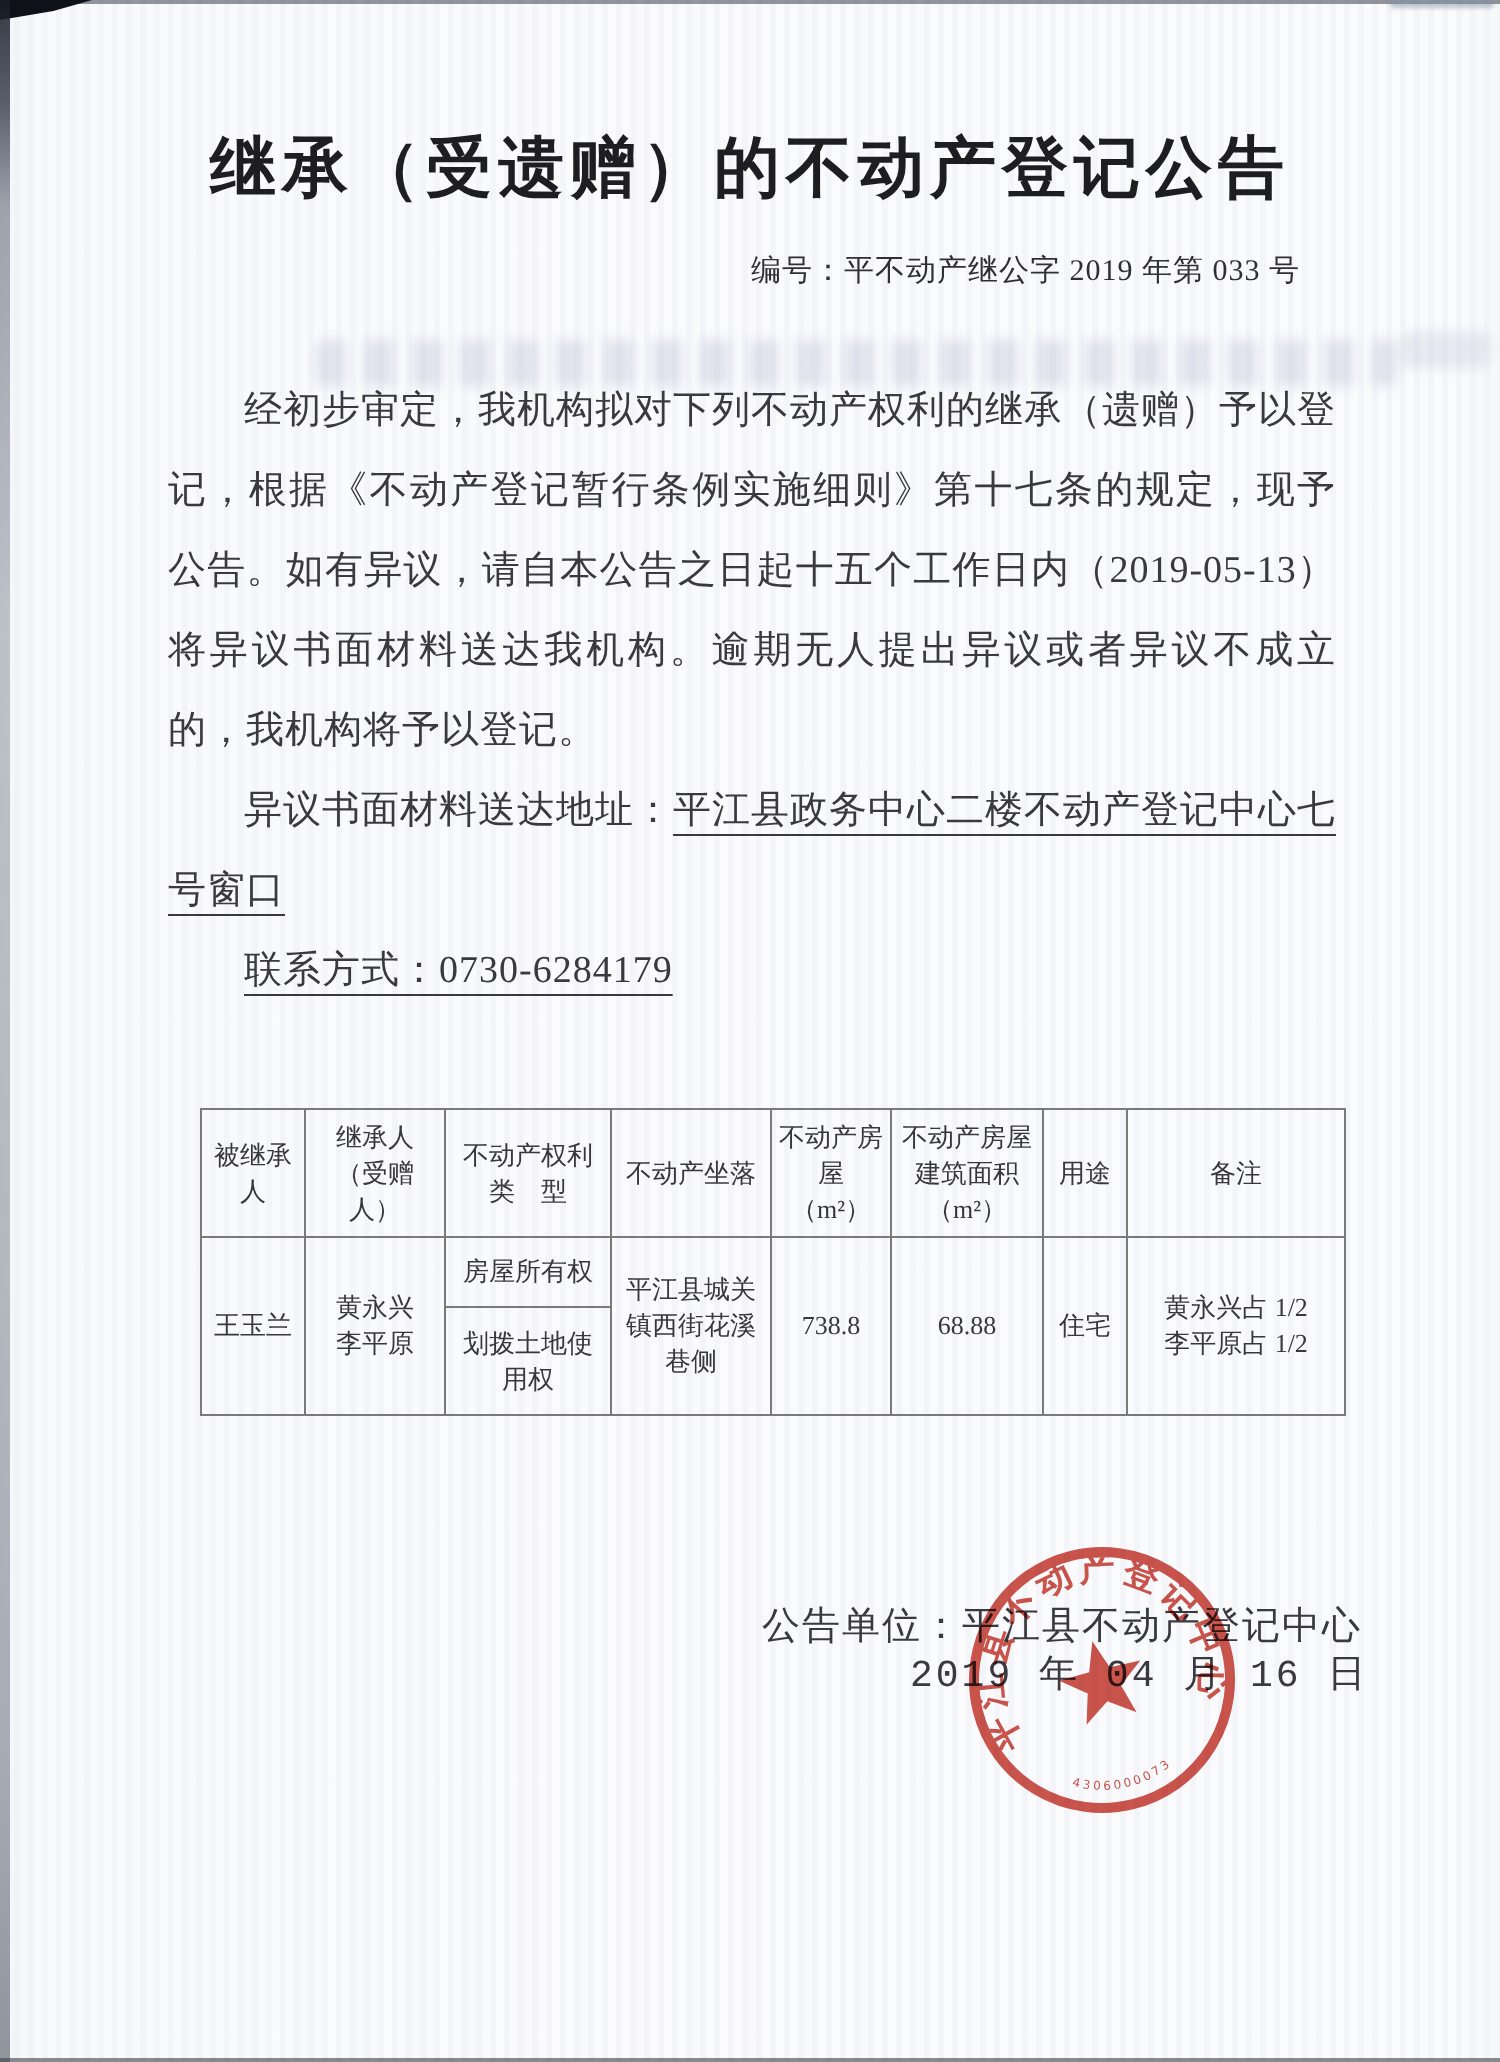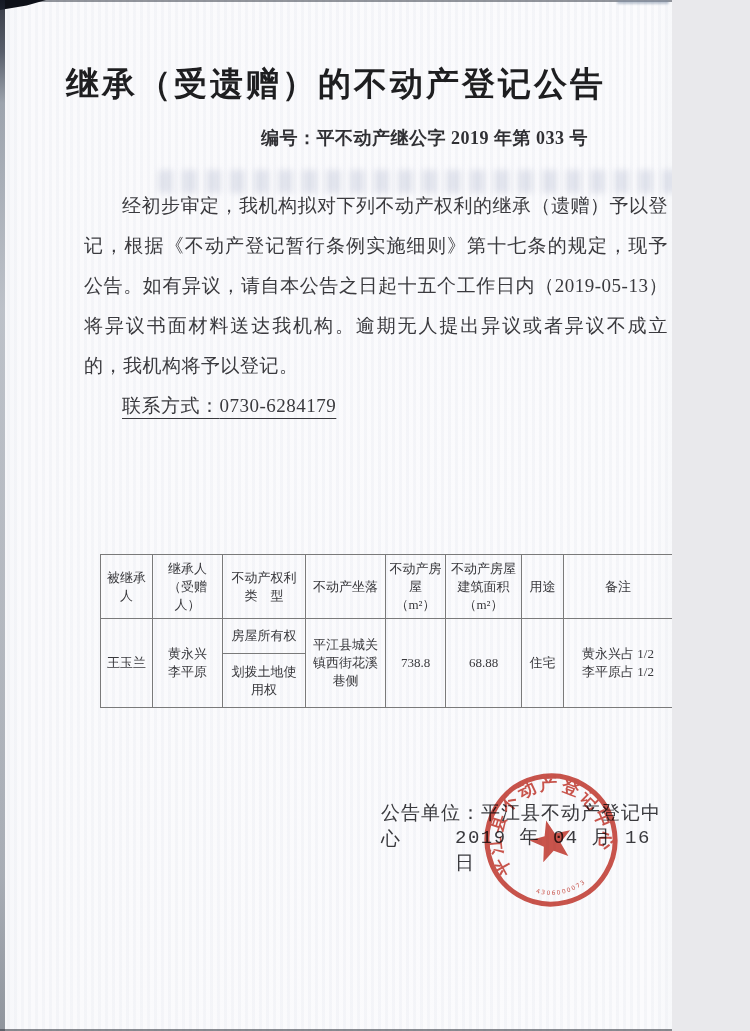--- a/index.html
+++ b/index.html
@@ -2,21 +2,21 @@
 <html><head>
 <meta charset="utf-8">
 <style>
   html,body{margin:0;padding:0;}
   body{
     width:750px;height:1031px;
     font-family:"Liberation Serif","DejaVu Serif",serif;
     background:#e9e9ec;
   }
   .page{
-    position:relative;width:672px;height:1031px;overflow:hidden;
+    position:relative;width:750px;height:1031px;overflow:hidden;
     background:
       repeating-linear-gradient(90deg, rgba(236,238,243,.45) 0 3px, rgba(255,255,255,0) 3px 7px),
       linear-gradient(90deg,#f4f5f8 0,#fafafc 3%,#fbfbfd 97%,#f7f8fa 100%);
     color:#3d3d40;
   }
   
   .edge-top{position:absolute;top:0;left:0;width:100%;height:2px;background:#3a3f4a;opacity:.55;}
   .corner-wedge{position:absolute;top:0;left:0;width:46px;height:10px;background:#0e1118;
     clip-path:polygon(0 0,100% 0,58% 55%,0 100%);}
   .edge-left{position:absolute;top:0;left:0;bottom:0;width:5px;
@@ -26,21 +26,21 @@
   .smudge-top-right{position:absolute;top:0;right:3px;width:52px;height:4px;background:#7f8fa6;
     opacity:.5;border-radius:3px;filter:blur(1px);}
   .bleed-band{position:absolute;left:158px;top:170px;width:540px;height:23px;border-radius:4px;
     background:repeating-linear-gradient(90deg, rgba(186,192,212,.38) 0 15px, rgba(255,255,255,0) 15px 24px);
     filter:blur(3px);}
   .bleed-blob{position:absolute;left:700px;top:166px;width:45px;height:18px;border-radius:4px;
     background:rgba(186,192,212,.3);filter:blur(3px);}
   
   .title{position:absolute;top:62px;left:0;width:100%;text-align:center;
     font-size:33px;font-weight:700;letter-spacing:3px;color:#1e1e20;}
-  .doc-number{position:absolute;top:126px;right:84px;font-size:18px;color:#303034;letter-spacing:.5px;font-weight:bold;}
+  .doc-number{position:absolute;top:126px;right:100px;font-size:15px;color:#303034;letter-spacing:.5px;}
   .body-text{position:absolute;left:84px;top:186px;width:584px;
     font-size:19px;line-height:40px;text-align:justify;color:#3a3a3e;letter-spacing:.5px;font-family:Liberation Serif, serif;}
   .body-text p{margin:0;text-indent:2em;}
   .uline{text-decoration:underline;text-underline-offset:6px;text-decoration-thickness:1px;}
   
   .notice-table{position:absolute;left:100px;top:554px;width:572px;
     border-collapse:collapse;table-layout:fixed;
     font-size:13px;color:#38383c;}
   .notice-table th,.notice-table td{
     border:1px solid #7a7a7a;padding:2px 3px;text-align:center;vertical-align:middle;
@@ -66,20 +66,21 @@
   <div class="edge-bottom"></div>
   <div class="smudge-top-right"></div>
   <div class="bleed-band"></div>
   <div class="bleed-blob"></div>
 
   <div class="title">继承（受遗赠）的不动产登记公告</div>
   <div class="doc-number">编号：平不动产继公字 2019 年第 033 号</div>
 
   <div class="body-text">
     <p>经初步审定，我机构拟对下列不动产权利的继承（遗赠）予以登记，根据《不动产登记暂行条例实施细则》第十七条的规定，现予公告。如有异议，请自本公告之日起十五个工作日内（2019-05-13）将异议书面材料送达我机构。逾期无人提出异议或者异议不成立的，我机构将予以登记。</p>
+    <p><span>异议书面材料送达地址：</span><span class="uline">平江县政务中心二楼不动产登记中心七号窗口</span></p>
     <p><span class="uline"><span>联系方式：</span><span>0730-6284179</span></span></p>
   </div>
 
   <table class="notice-table">
     <colgroup>
       <col style="width:52px">
         <col style="width:70px">
         <col style="width:83px">
         <col style="width:80px">
       <col style="width:60px">

